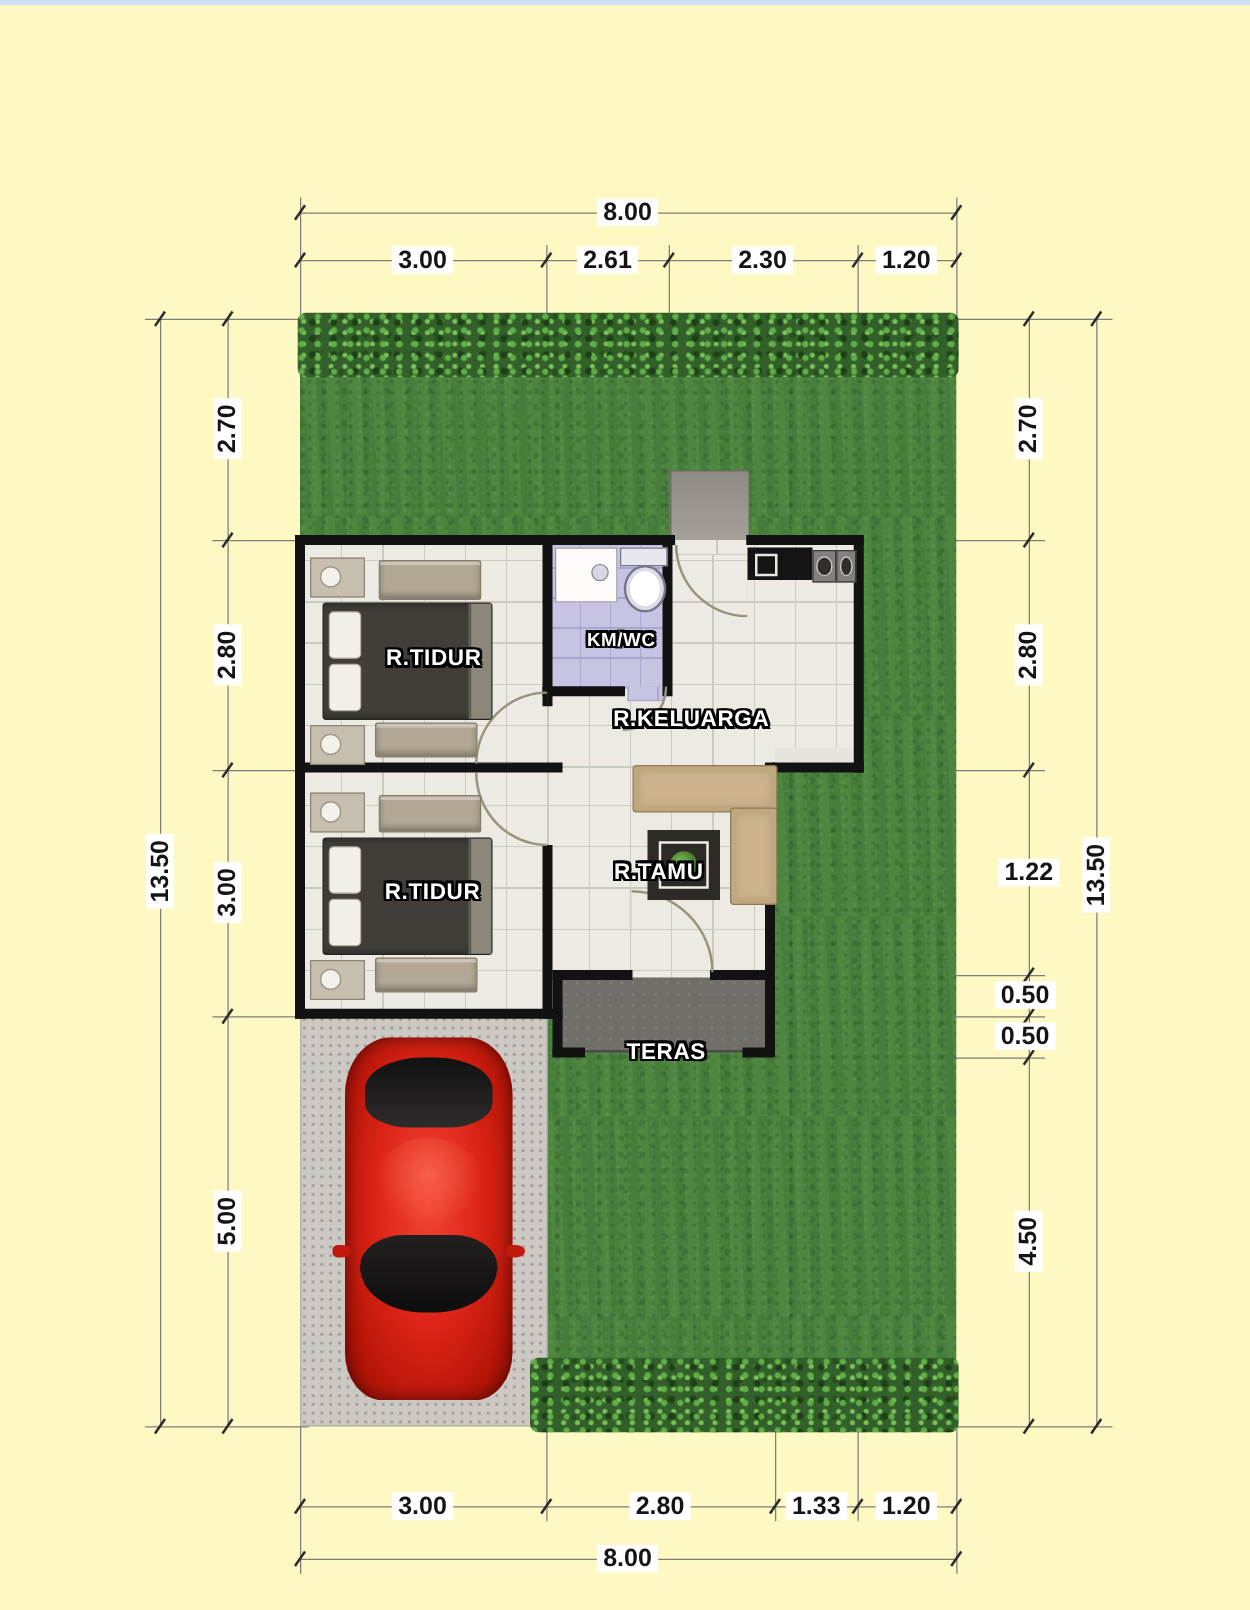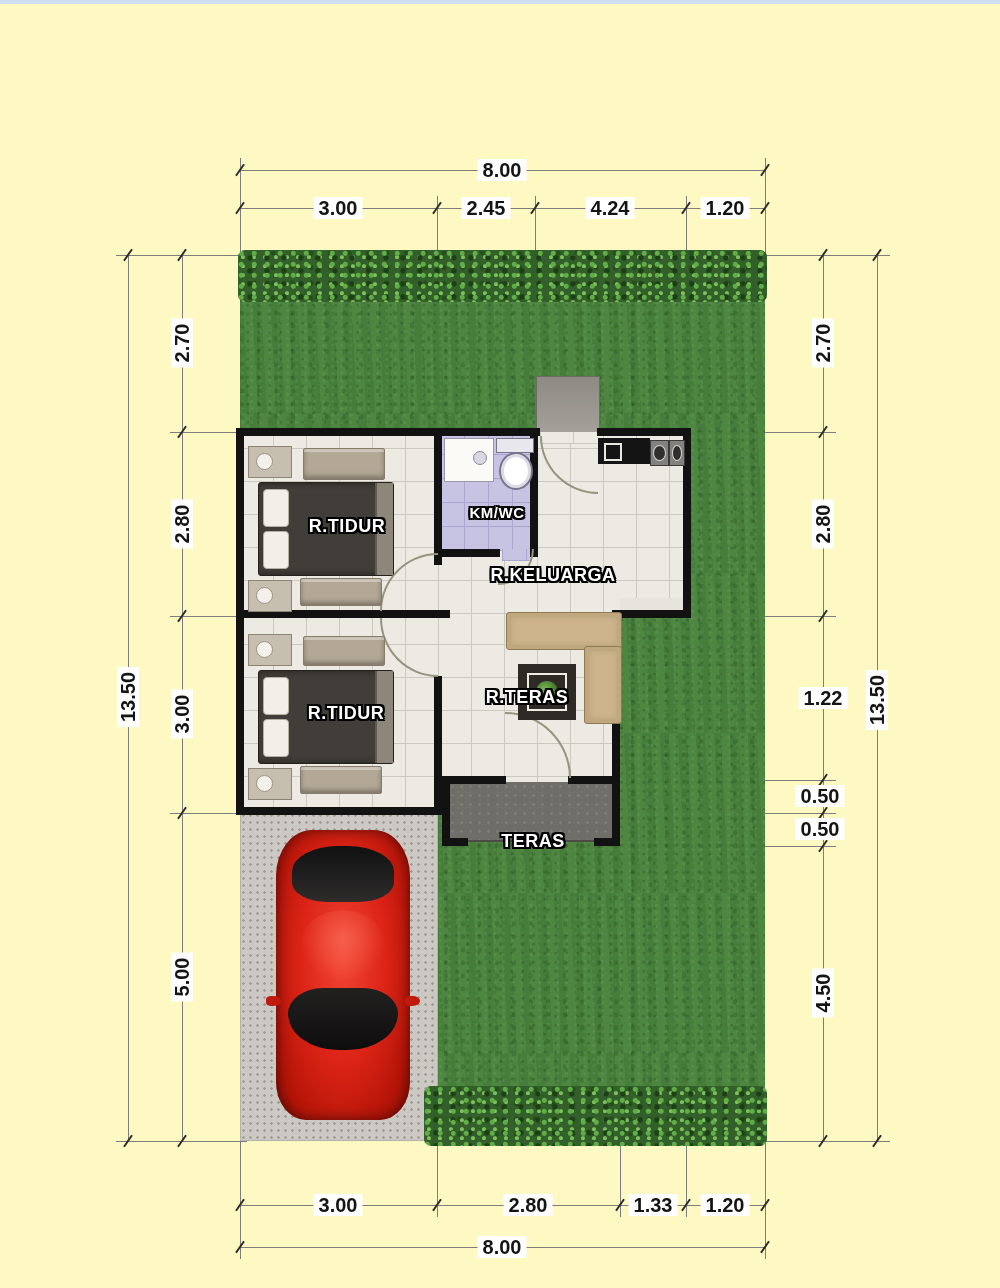--- a/index.html
+++ b/index.html
@@ -120,22 +120,22 @@
     <span class="tk" style="left:240px;top:170px;"></span>
     <span class="tk" style="left:765px;top:170px;"></span>
     <span class="tk" style="left:240px;top:208px;"></span>
     <span class="tk" style="left:437px;top:208px;"></span>
     <span class="tk" style="left:535px;top:208px;"></span>
     <span class="tk" style="left:686px;top:208px;"></span>
     <span class="tk" style="left:765px;top:208px;"></span>
 
     <span class="dt" style="left:502px;top:170px;">8.00</span>
     <span class="dt" style="left:338px;top:208px;">3.00</span>
-    <span class="dt" style="left:486px;top:208px;">2.45</span>
-    <span class="dt" style="left:610px;top:208px;">4.24</span>
+    <span class="dt" style="left:486px;top:208px;">2.61</span>
+    <span class="dt" style="left:610px;top:208px;">2.30</span>
     <span class="dt" style="left:725px;top:208px;">1.20</span>
 
     <div class="hl" style="left:240px;top:1205px;width:525px;"></div>
     <div class="hl" style="left:240px;top:1247px;width:525px;"></div>
     <div class="vl" style="left:240px;top:1141px;height:118px;"></div>
     <div class="vl" style="left:765px;top:1141px;height:118px;"></div>
     <div class="vl" style="left:437px;top:1141px;height:76px;"></div>
     <div class="vl" style="left:620px;top:1141px;height:76px;"></div>
     <div class="vl" style="left:686px;top:1141px;height:76px;"></div>
     <span class="tk" style="left:240px;top:1205px;"></span>
@@ -265,21 +265,21 @@
     <div class="burner" style="left:429px;top:187px;width:14px;height:24px;"></div>
 
     <div class="sofa" style="left:266px;top:359px;width:114px;height:36px;"></div>
     <div class="sofa" style="left:344px;top:393px;width:36px;height:76px;"></div>
     <div class="ctable" style="left:278px;top:411px;width:58px;height:56px;"></div>
 
     <span class="rl" style="left:107px;top:273px;">R.TIDUR</span>
     <span class="rl" style="left:106px;top:460px;">R.TIDUR</span>
     <span class="rl sm" style="left:257px;top:259px;">KM/WC</span>
     <span class="rl" style="left:313px;top:322px;">R.KELUARGA</span>
-    <span class="rl" style="left:287px;top:444px;">R.TERAS</span>
+    <span class="rl" style="left:287px;top:444px;">R.TAMU</span>
     <span class="rl" style="left:293px;top:588px;">TERAS</span>
 
     <div id="car">
       <div class="body"></div>
       <div class="rearwin"></div>
       <div class="gloss"></div>
       <div class="winshield"></div>
       <div class="mirror" style="left:-10px;top:166px;"></div>
       <div class="mirror" style="left:129px;top:166px;"></div>
     </div>

